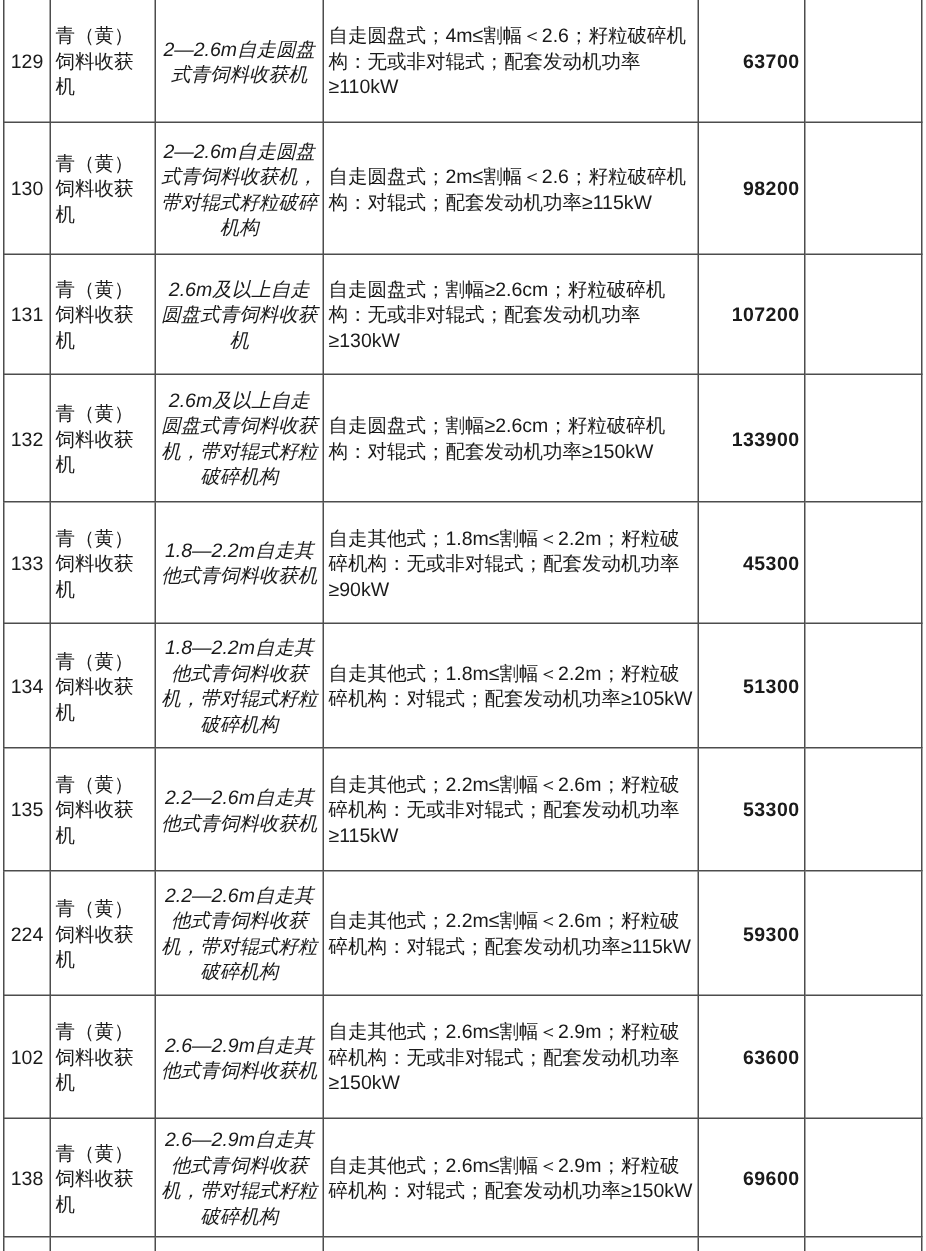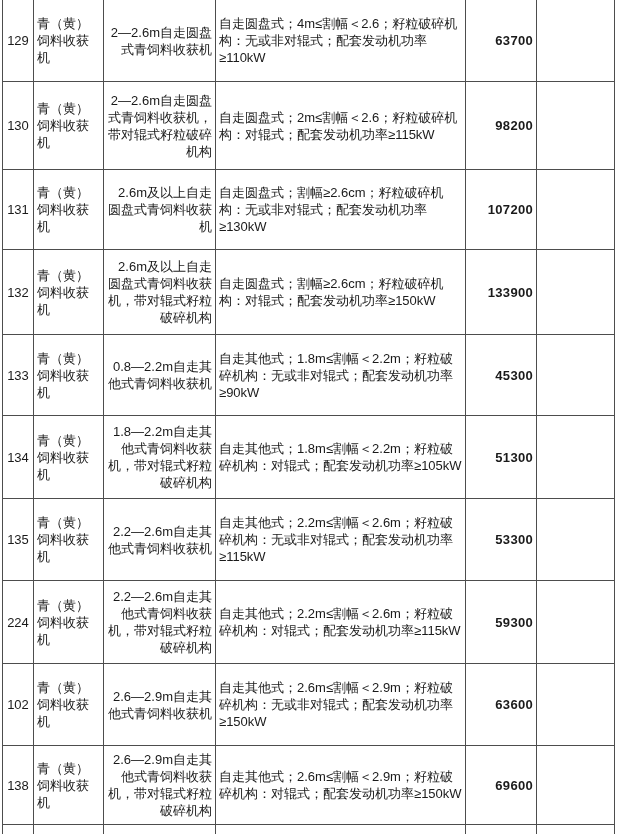--- a/index.html
+++ b/index.html
@@ -32,21 +32,22 @@
   td.c-no {
     text-align: center;
     font-size: 12.5px;
     padding: 1px 0;
   }
   td.c-cat {
     text-align: left;
     padding: 1px 1px;
   }
   td.c-name {
-    text-align: right;
+    text-align: center;
+    font-style: italic;
   }
   td.c-spec {
     text-align: left;
   }
   td.c-price {
     text-align: right;
     font-weight: bold;
     font-size: 13.5px;
     letter-spacing: 0.3px;
   }
@@ -107,21 +108,21 @@
       <td class="c-no">132</td>
       <td class="c-cat">青（黄）饲料收获机</td>
       <td class="c-name">2.6m及以上自走圆盘式青饲料收获机，带对辊式籽粒破碎机构</td>
       <td class="c-spec">自走圆盘式；割幅≥2.6cm；籽粒破碎机构：对辊式；配套发动机功率≥150kW</td>
       <td class="c-price">133900</td>
       <td class="c-blank"></td>
     </tr>
     <tr class="r5">
       <td class="c-no">133</td>
       <td class="c-cat">青（黄）饲料收获机</td>
-      <td class="c-name">0.8—2.2m自走其他式青饲料收获机</td>
+      <td class="c-name">1.8—2.2m自走其他式青饲料收获机</td>
       <td class="c-spec">自走其他式；1.8m≤割幅＜2.2m；籽粒破碎机构：无或非对辊式；配套发动机功率≥90kW</td>
       <td class="c-price">45300</td>
       <td class="c-blank"></td>
     </tr>
     <tr class="r6">
       <td class="c-no">134</td>
       <td class="c-cat">青（黄）饲料收获机</td>
       <td class="c-name">1.8—2.2m自走其他式青饲料收获机，带对辊式籽粒破碎机构</td>
       <td class="c-spec">自走其他式；1.8m≤割幅＜2.2m；籽粒破碎机构：对辊式；配套发动机功率≥105kW</td>
       <td class="c-price">51300</td>

